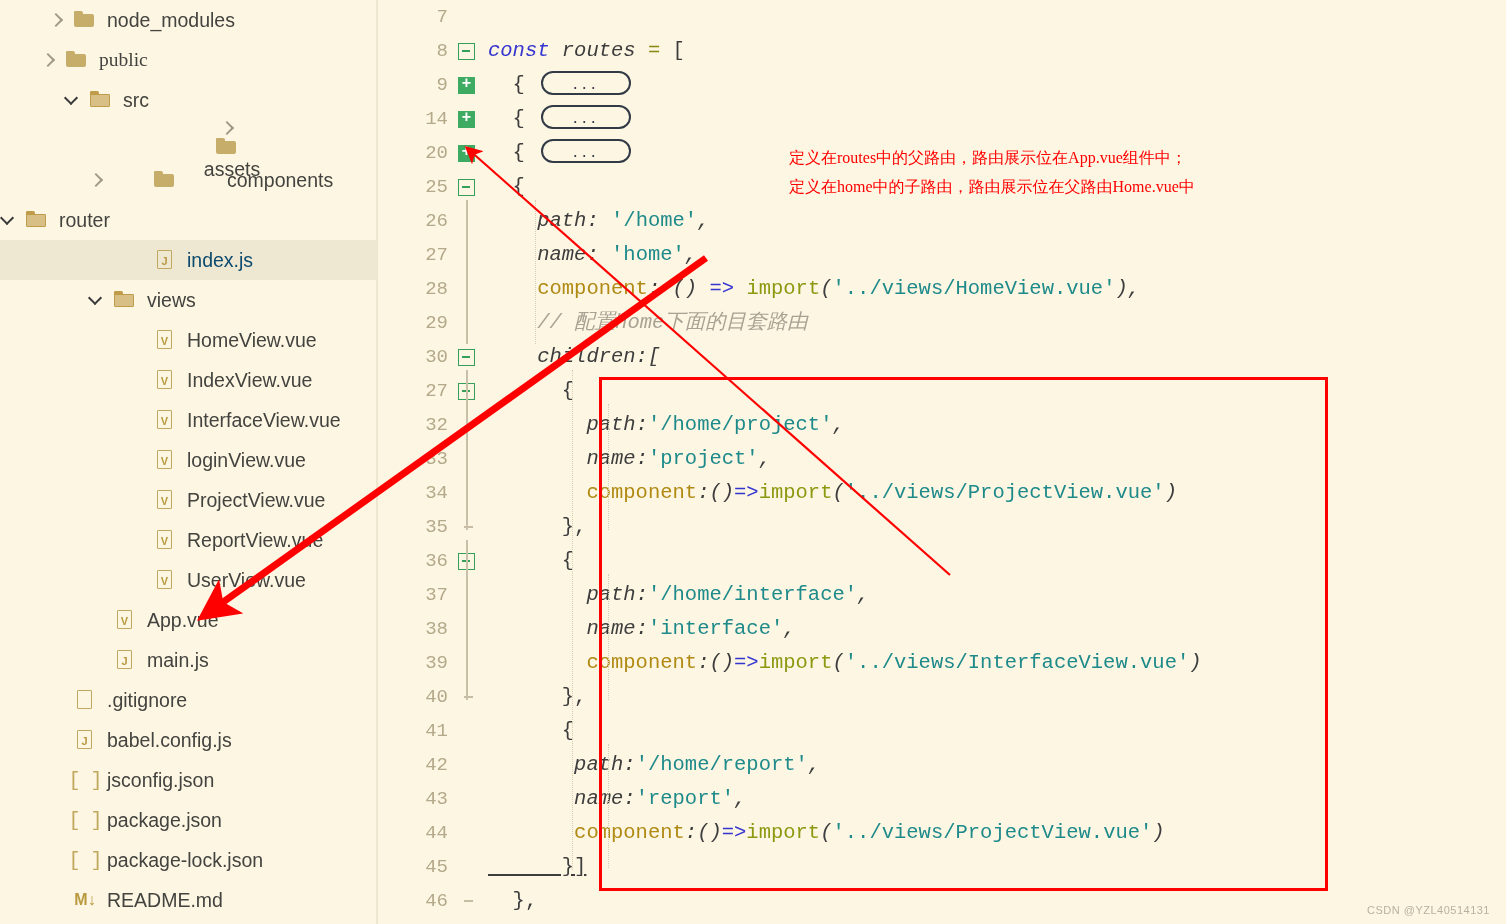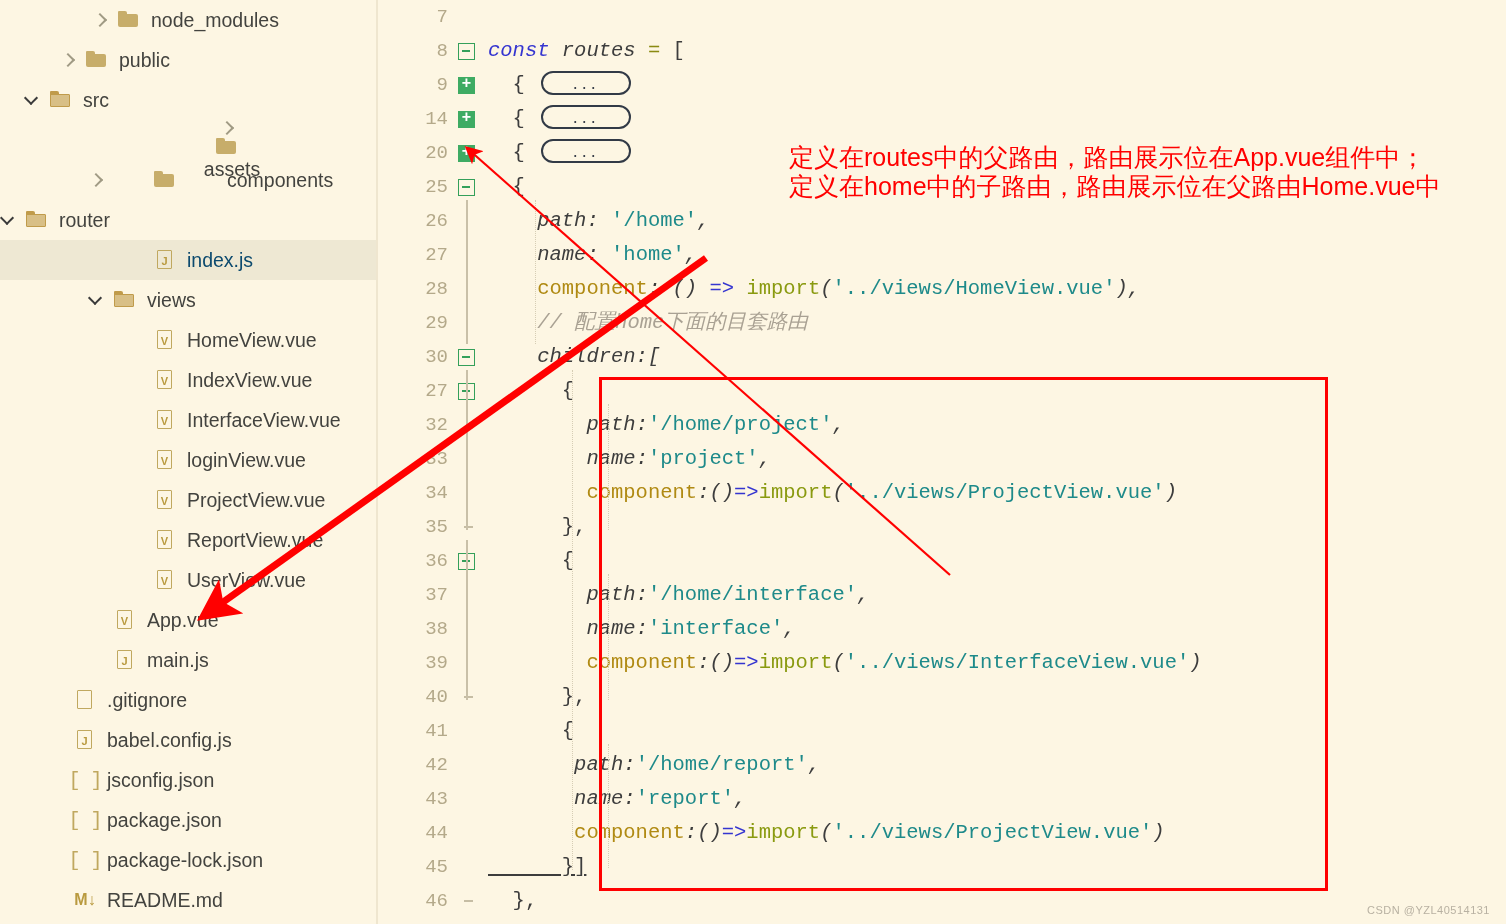--- a/index.html
+++ b/index.html
@@ -127,50 +127,50 @@
   }
   .fold-widget span{
     position:absolute;left:0;right:0;top:0;height:20px;line-height:20px;
     text-align:center;color:#3a3f4a;font-size:18px;letter-spacing:4px;
     font-family:"Liberation Sans",sans-serif;
   }
 
   
   #note{
     position:absolute;left:789px;top:143px;width:690px;
-    color:#ff0000;font-size:25px;line-height:29px;
-    font-family:Liberation Sans, sans-serif;white-space:nowrap;
+    color:#ff0000;font-size:16px;line-height:29px;
+    font-family:Liberation Serif, serif;white-space:nowrap;
   }
   #redbox{
     position:absolute;left:599px;top:377px;width:729px;height:514px;
     border:3.5px solid #ff0000;box-sizing:border-box;pointer-events:none;
   }
   #arrows{position:absolute;left:0;top:0;width:1506px;height:924px;pointer-events:none;}
 
   #watermark{
     position:absolute;right:16px;bottom:8px;color:#b8b1a2;font-size:11px;
     font-family:"Liberation Sans",sans-serif;letter-spacing:.5px;
   }
 </style>
 </head>
 <body>
 
 <div id="explorer">
   <div id="tree-rows">
-      <div class="tree-row" style="padding-left: 48px; margin-left: 44px;">
+      <div class="tree-row" style="padding-left: 48px;">
         <span class="chev"></span>
         <span class="ico folder"></span>
         <span class="tree-label">node_modules</span>
       </div>
-      <div class="tree-row" style="padding-left: 60px;">
+      <div class="tree-row" style="padding-left: 40px; font-family: Liberation Serif, serif;">
         <span class="chev"></span>
         <span class="ico folder"></span>
         <span class="tree-label">public</span>
       </div>
-      <div class="tree-row" style="padding-left: 24px;">
+      <div class="tree-row" style="padding-left: 64px;">
         <span class="chev open"></span>
         <span class="ico folder-open"></span>
         <span class="tree-label">src</span>
       </div>
       <div class="tree-row" style="padding-left: 88px; flex-direction: column;">
         <span class="chev"></span>
         <span class="ico folder"></span>
         <span class="tree-label">assets</span>
       </div>
       <div class="tree-row" style="padding-left: 88px; gap: 40px;">

